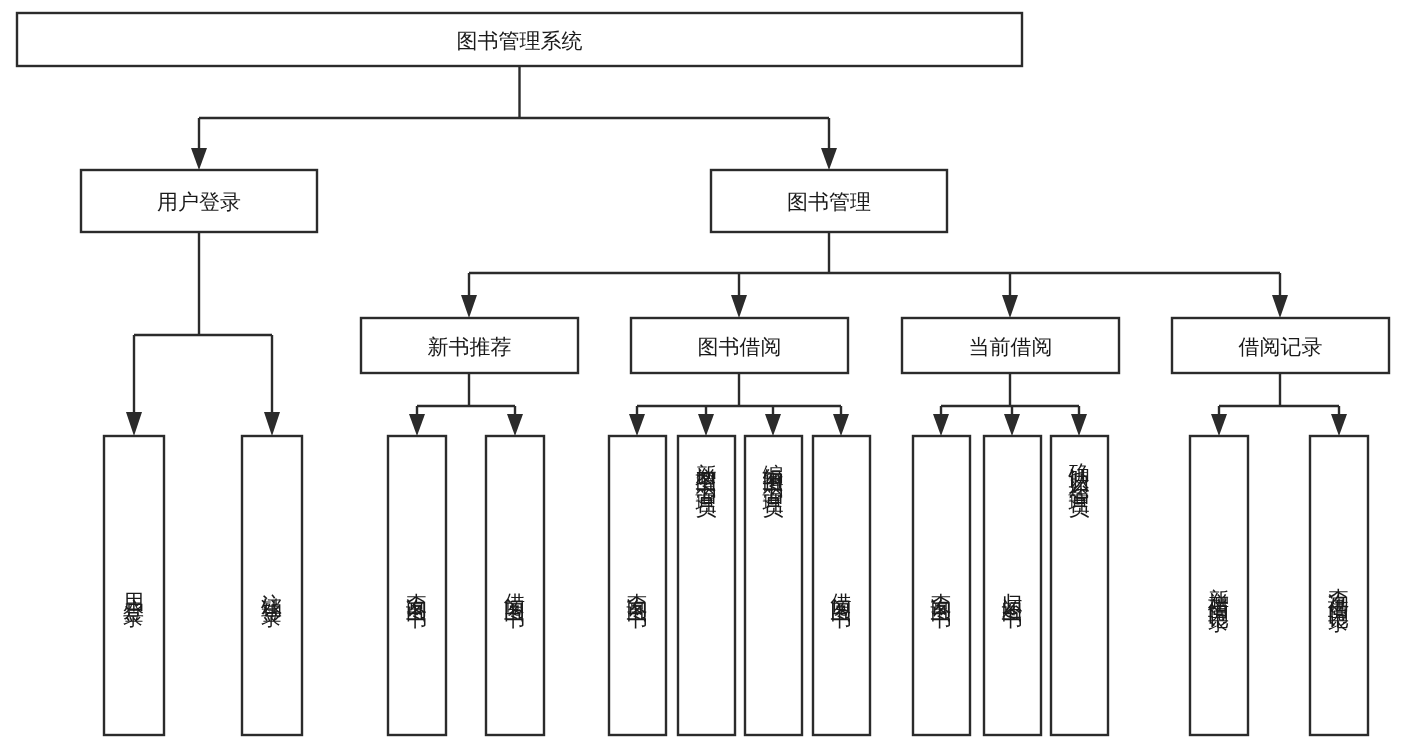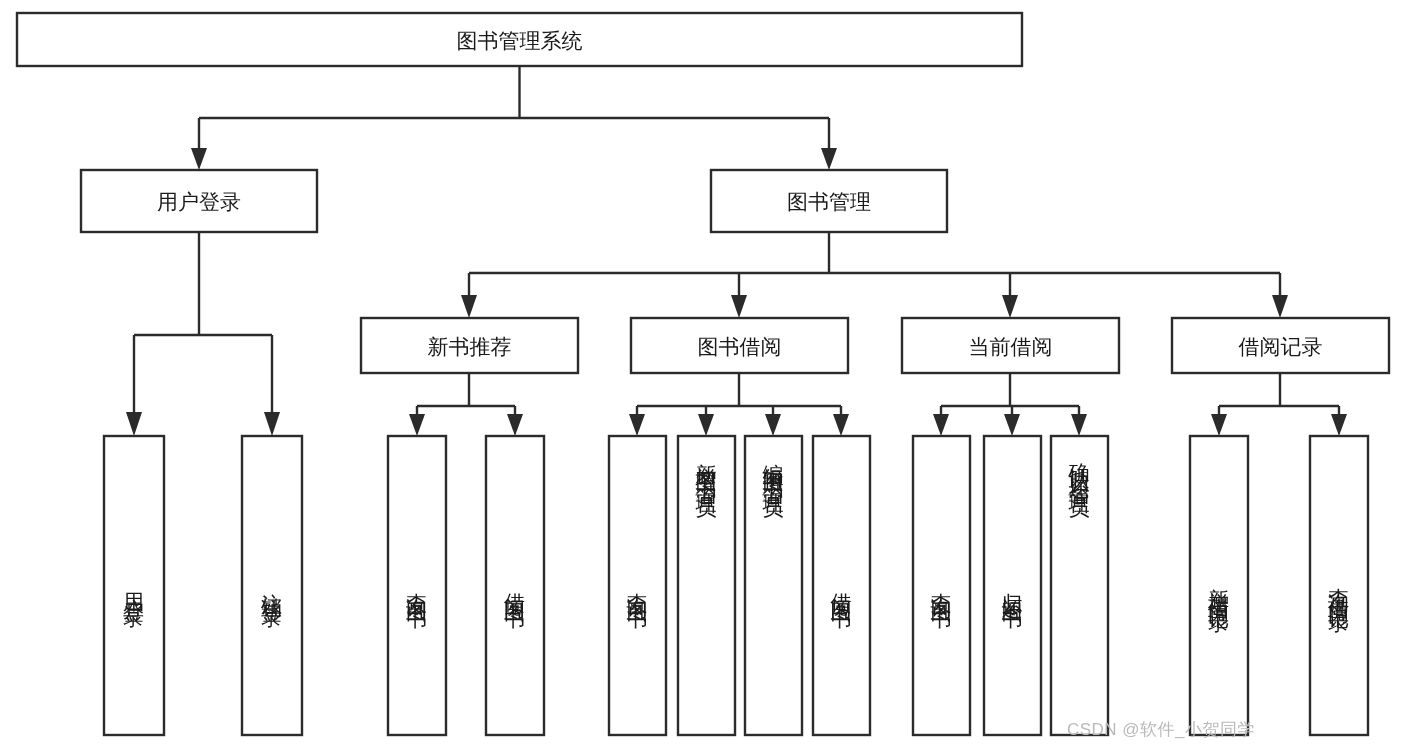--- a/index.html
+++ b/index.html
@@ -289,21 +289,20 @@
         <foreignObject x="1310" y="436" width="58" height="299">
           <div xmlns="http://www.w3.org/1999/xhtml" class="vbox">
             <span class="vtext">查询借阅记录</span>
           </div>
         </foreignObject>
       </g>
 
     </g>
   </svg>
 
-  <div class="watermark">CSDN @软件_小贺同学</div>
 </div>
 
 <style>
   .vbox {
     width: 100%;
     height: 100%;
     display: flex;
     align-items: center;
     justify-content: center;
     box-sizing: border-box;

